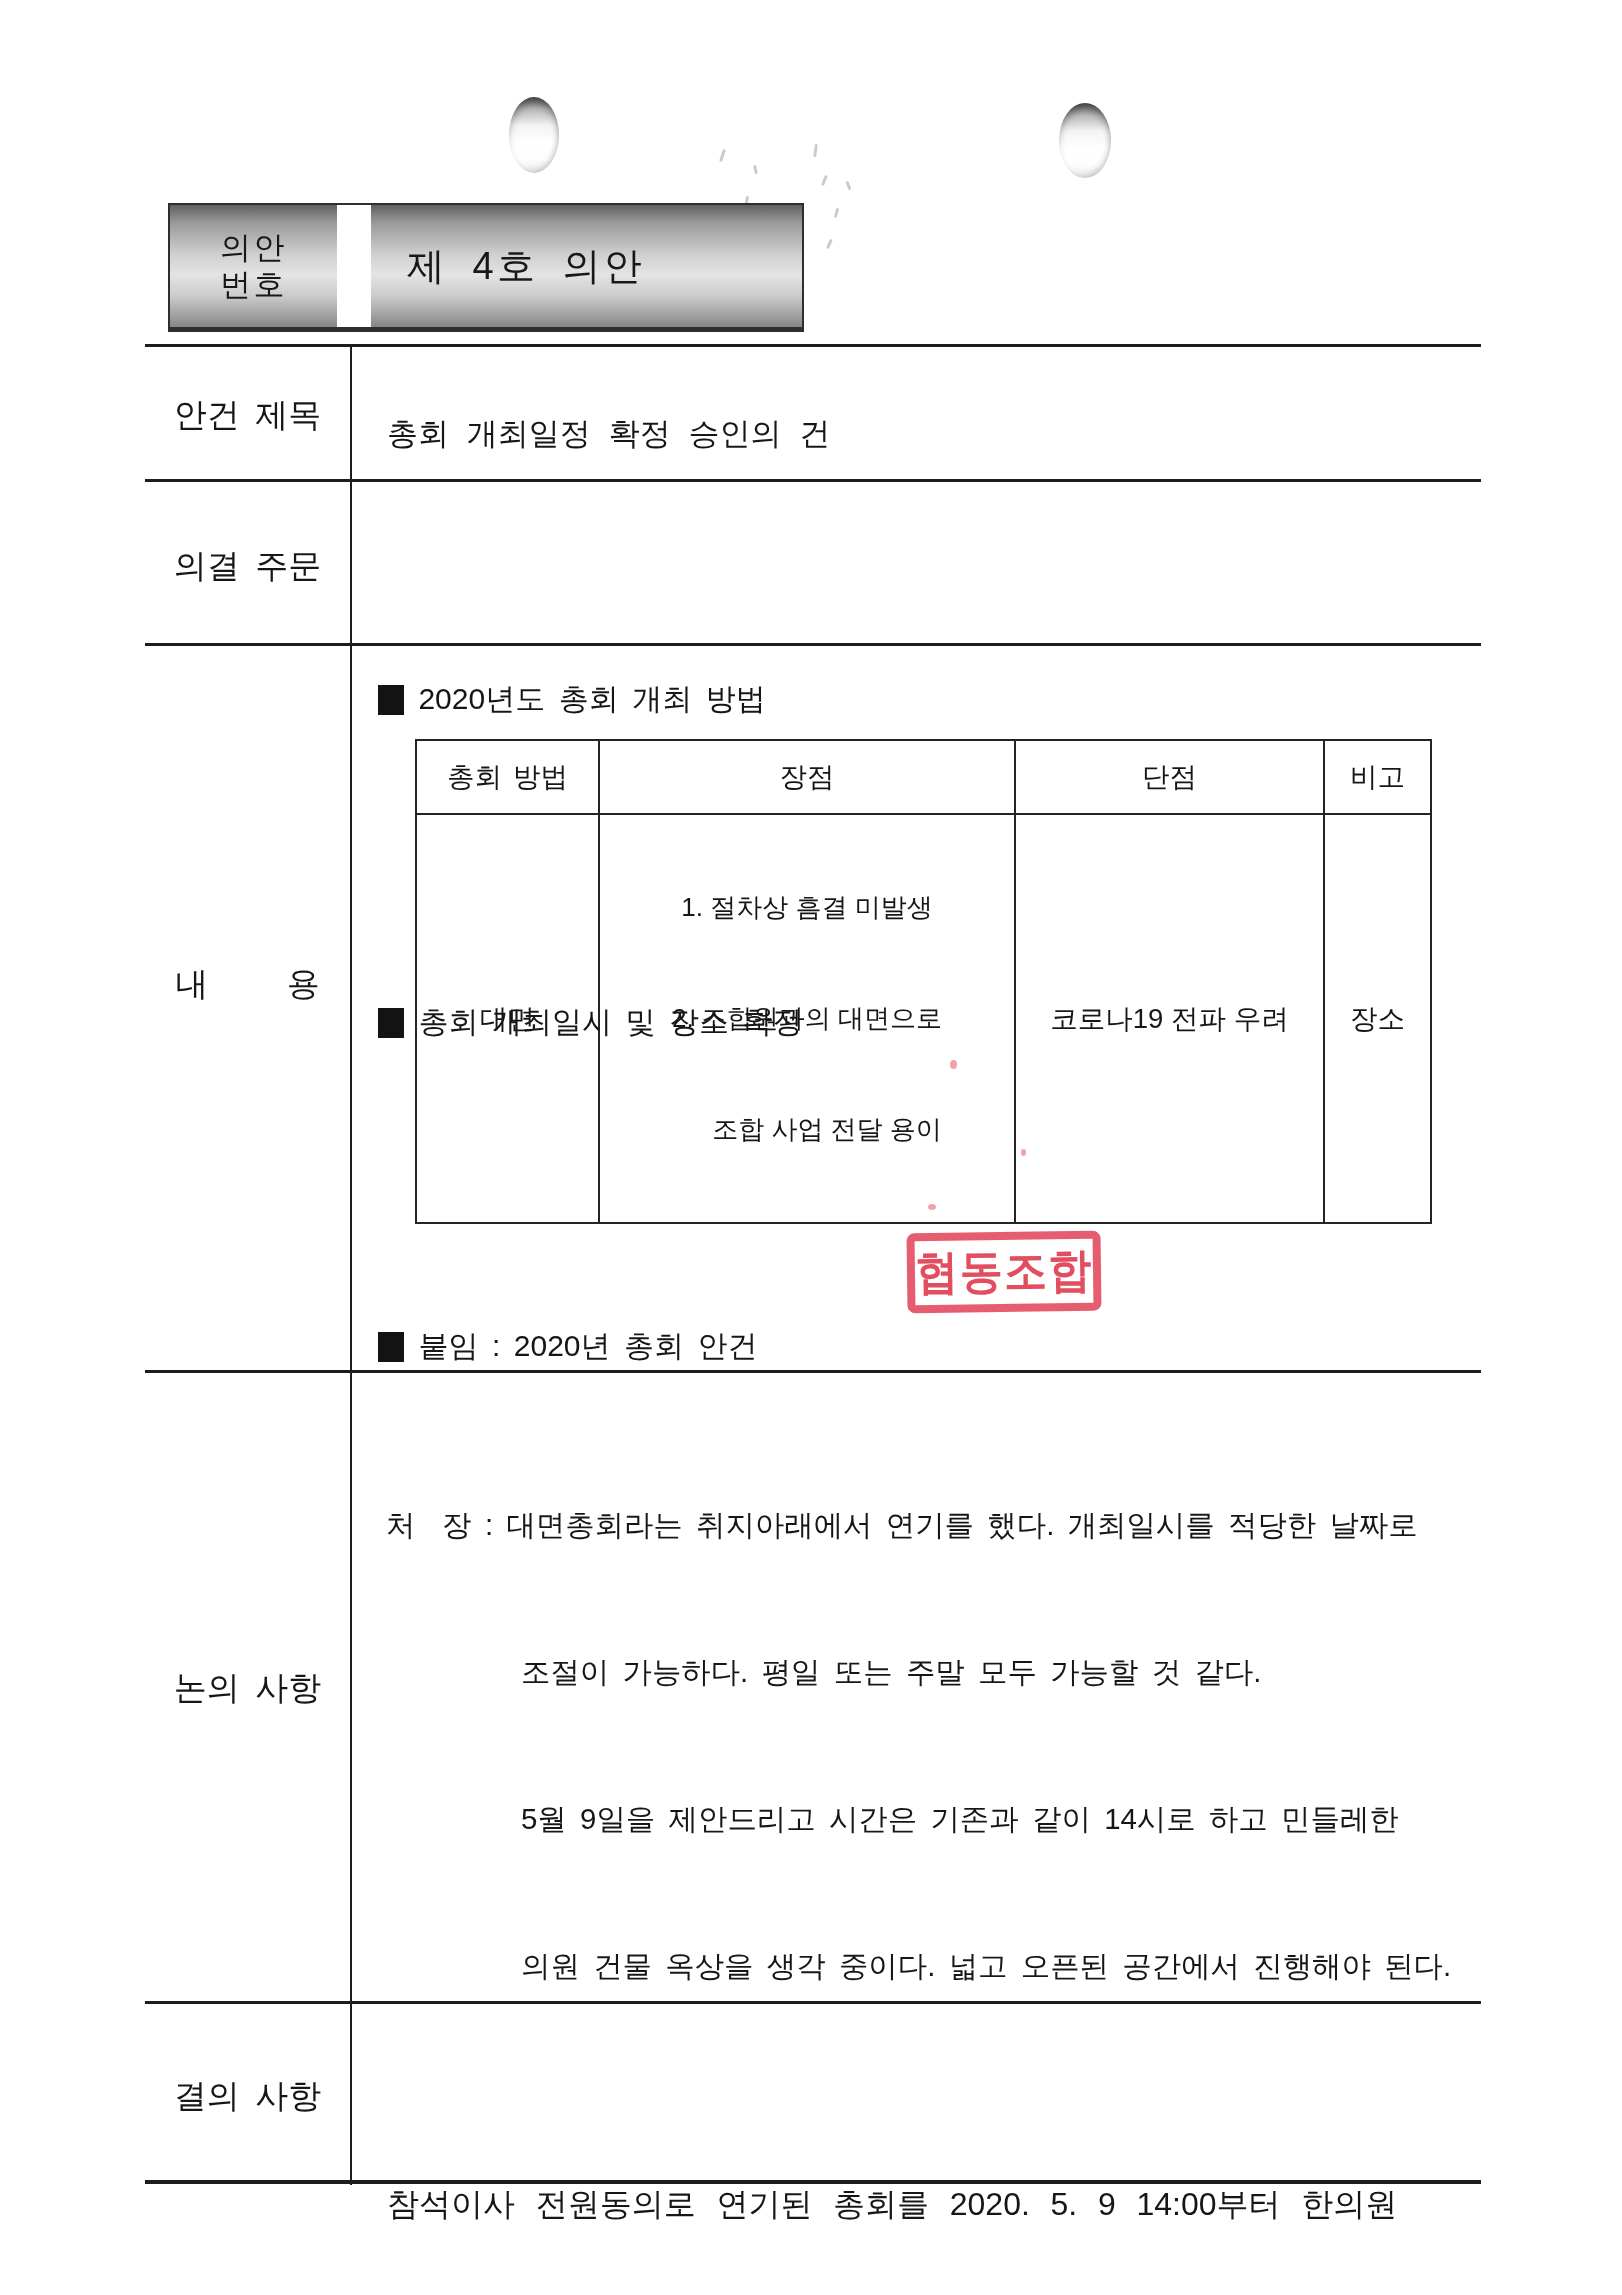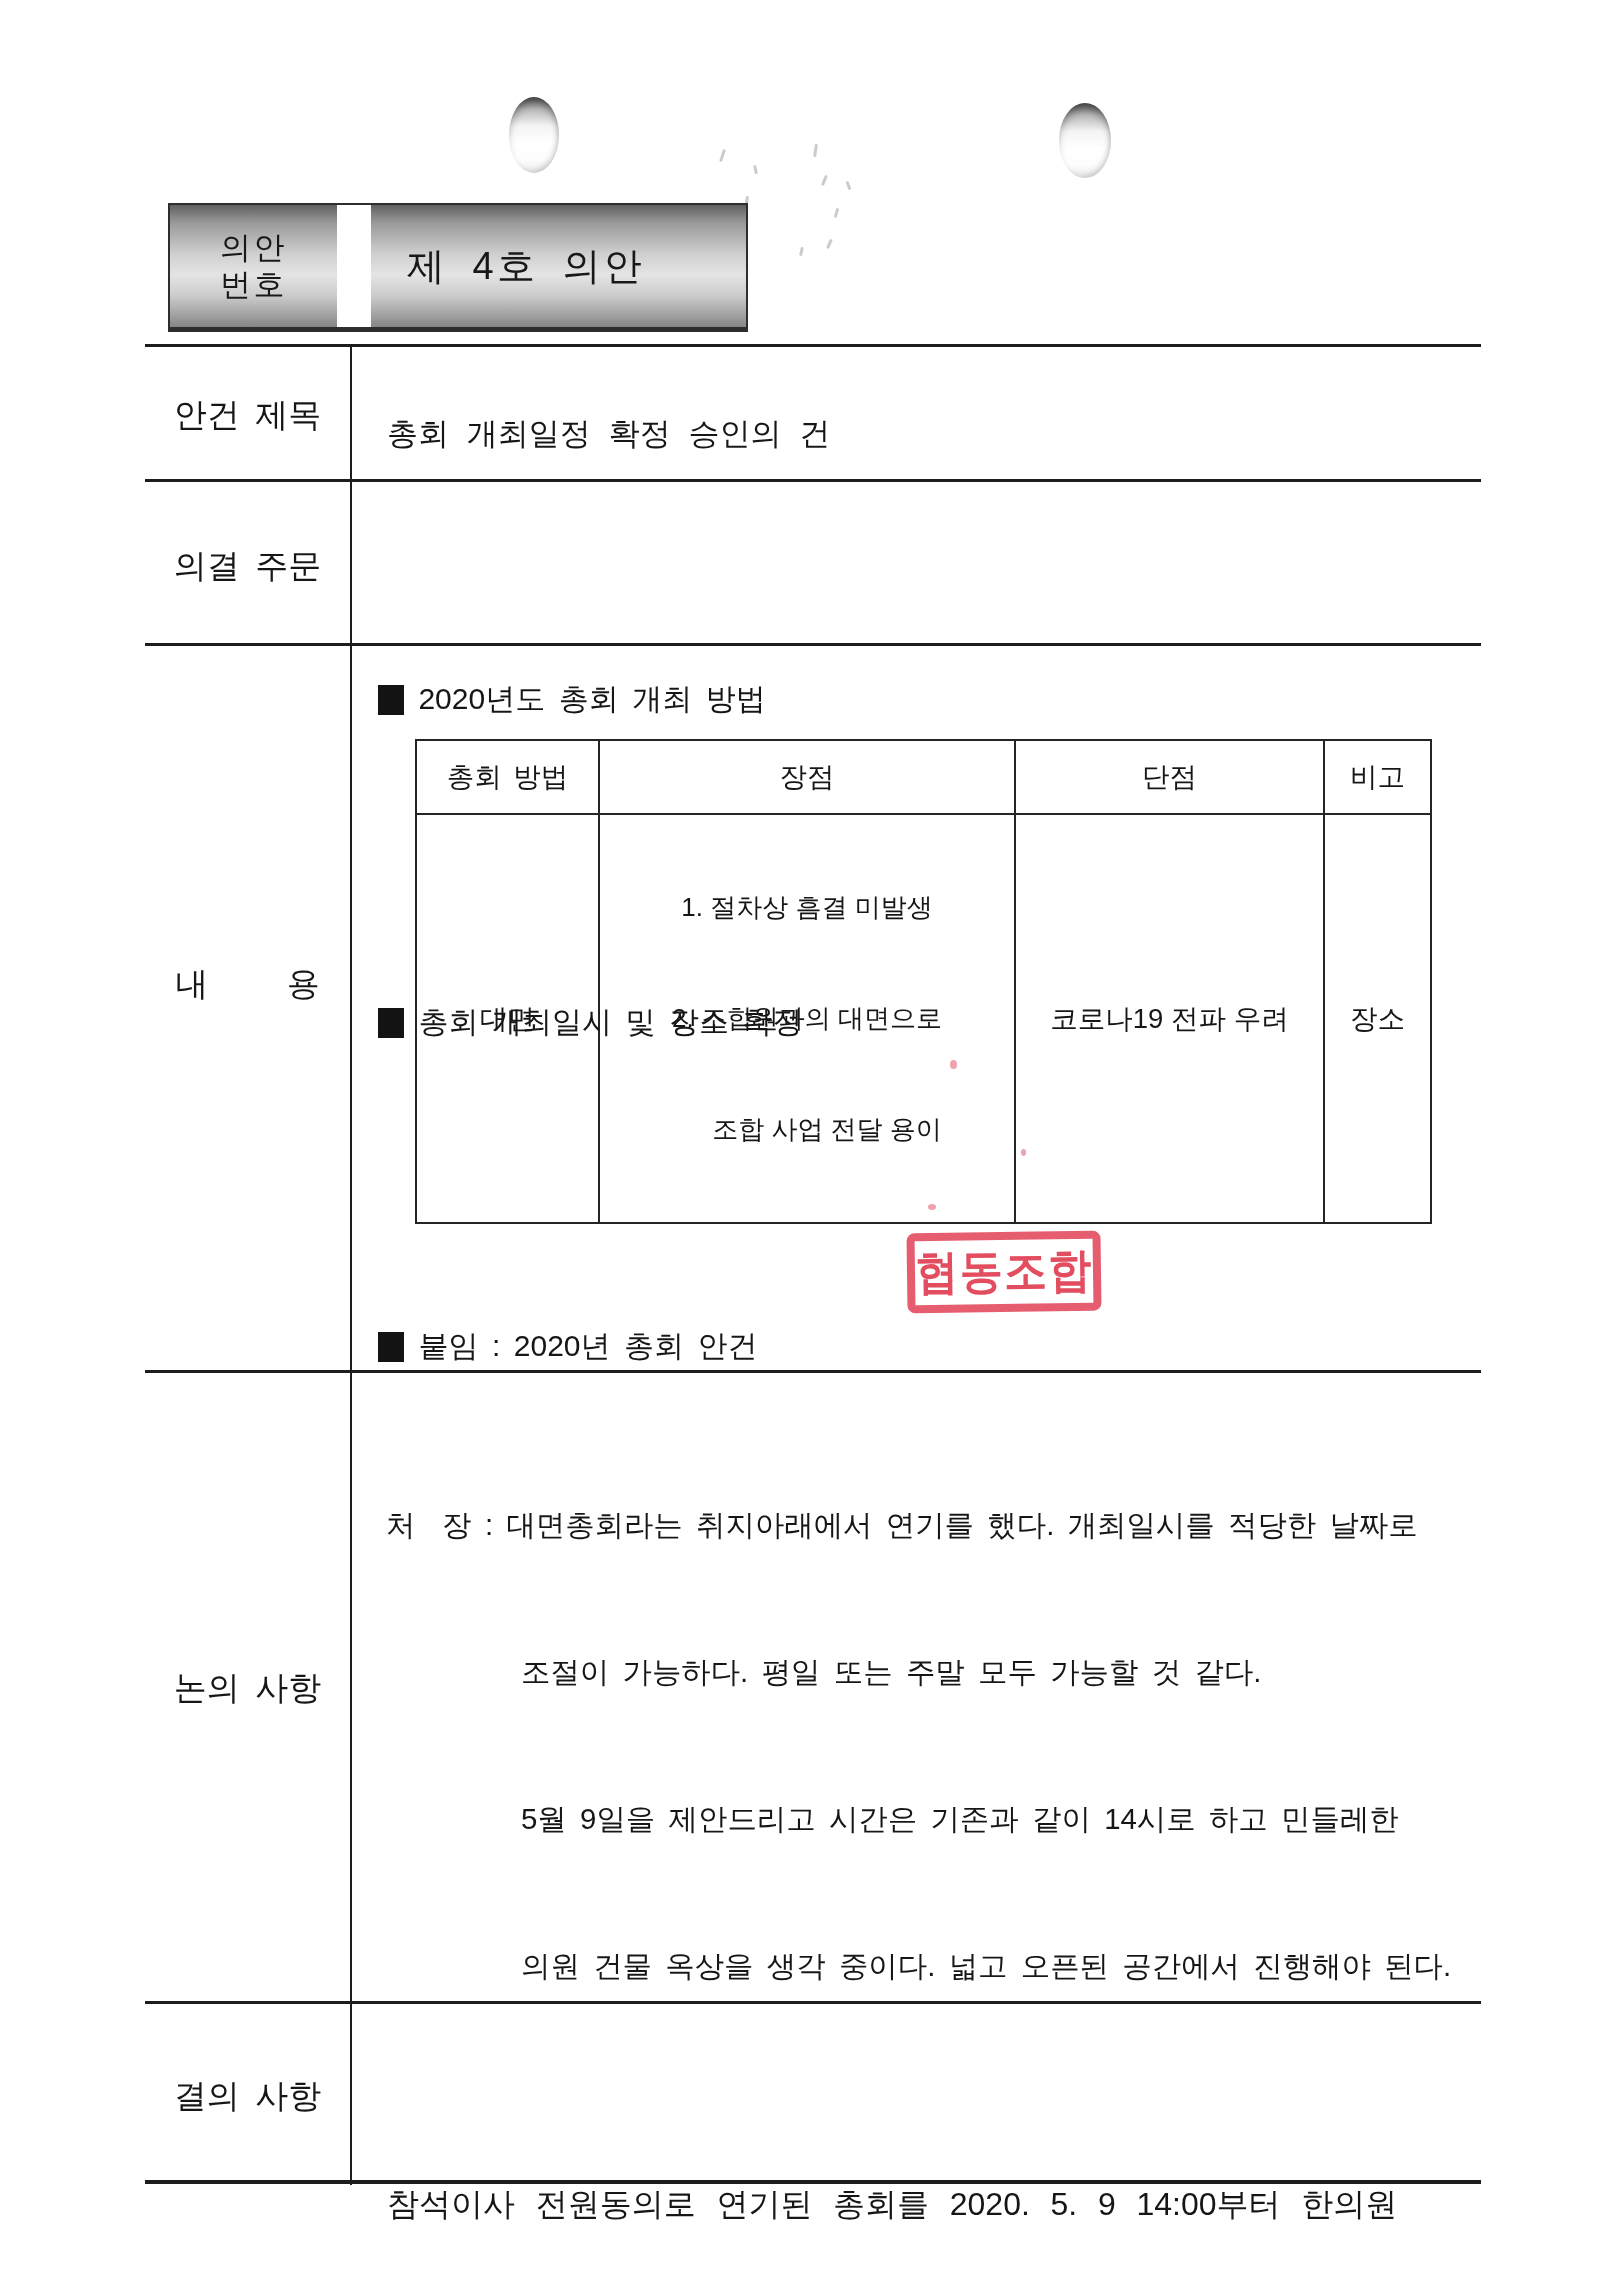--- a/index.html
+++ b/index.html
@@ -12,21 +12,21 @@
     position:absolute;border-radius:50%;
     background:linear-gradient(180deg,#6f6f6f 0%,#b9b9b9 16%,#f4f4f4 38%,#ffffff 60%,#fdfdfd 82%,#ececec 100%);
     box-shadow:inset 0 7.9px 9.2px -3.9px rgba(0,0,0,.5), inset -3.9px -5.2px 6.5px -3.9px rgba(0,0,0,.18);
   }
   .hole-left{left:509px;top:97px;width:50px;height:76px;}
   .hole-right{left:1059px;top:103px;width:52px;height:75px;}
   
   .pencil-marks span{position:absolute;background:#9aa0a8;opacity:.55;width:3.3px;height:13px;border-radius:2px;}
   
   .agenda-box{
-    position:absolute;left:168px;top:203px;width:580px;height:129px;box-sizing:border-box;
+    position:absolute;left:168px;top:203px;width:636px;height:129px;box-sizing:border-box;
     background:linear-gradient(180deg,#606060 0%,#989898 14%,#cfcfcf 40%,#e4e4e4 57%,#cccccc 74%,#a2a2a2 90%,#868686 100%);
     border:2px solid #2e2e2e;border-bottom-width:5.9px;
   }
   .agenda-label{
     position:absolute;left:0;top:0;width:167px;height:100%;
     display:flex;flex-direction:column;justify-content:center;align-items:center;
     font-size:31px;line-height:37px;letter-spacing:2.6px;color:#181818;
   }
   .agenda-gap{position:absolute;left:167px;top:0;width:34px;height:100%;background:#fff;}
   .agenda-value{
@@ -45,21 +45,21 @@
   .cell-title{position:absolute;left:387px;top:394px;font-size:31px;word-spacing:9.2px;white-space:pre;margin-top:19px;}
   .cell-order{position:absolute;left:387px;top:516px;font-size:31px;line-height:56px;word-spacing:9.2px;white-space:pre;}
   .h-block{position:absolute;display:flex;align-items:center;gap:14.4px;font-size:30px;word-spacing:5.2px;white-space:pre;}
   .h1{left:378px;top:679px}.h2{left:378px;top:1002px}.h3{left:378px;top:1326px}
   .bullet{width:26px;height:30px;background:#131313;flex:none;}
   .items{position:absolute;left:395px;top:1050px;font-size:30px;line-height:52px;word-spacing:6.5px;white-space:pre;}
   .items .ind{padding-left:17px;}
   
   table.inner{position:absolute;left:415px;top:739px;border-collapse:collapse;table-layout:fixed;font-size:27.5px;color:#161616;}
   table.inner th,table.inner td{border:2px solid #242424;font-weight:normal;padding:0;}
-  table.inner th{height:72px;text-align:center;word-spacing:3.9px;}
+  table.inner th{height:72px;text-align:center;word-spacing:3.9px;font-family:Liberation Serif, serif;}
   table.inner td{height:113px;text-align:center;vertical-align:middle;}
   td.pros{text-align:left;padding-left:19.6px;font-size:26px;line-height:37px;white-space:pre;}
   td.pros .ind3{padding-left:40px;}
   
   .stamp{
     position:absolute;left:907px;top:1232px;width:194px;height:80px;box-sizing:border-box;
     border:8.5px solid rgba(222,52,74,.8);border-radius:7.9px;transform:rotate(-0.8deg);
     display:flex;align-items:center;justify-content:center;mix-blend-mode:multiply;
   }
   .stamp-text{

